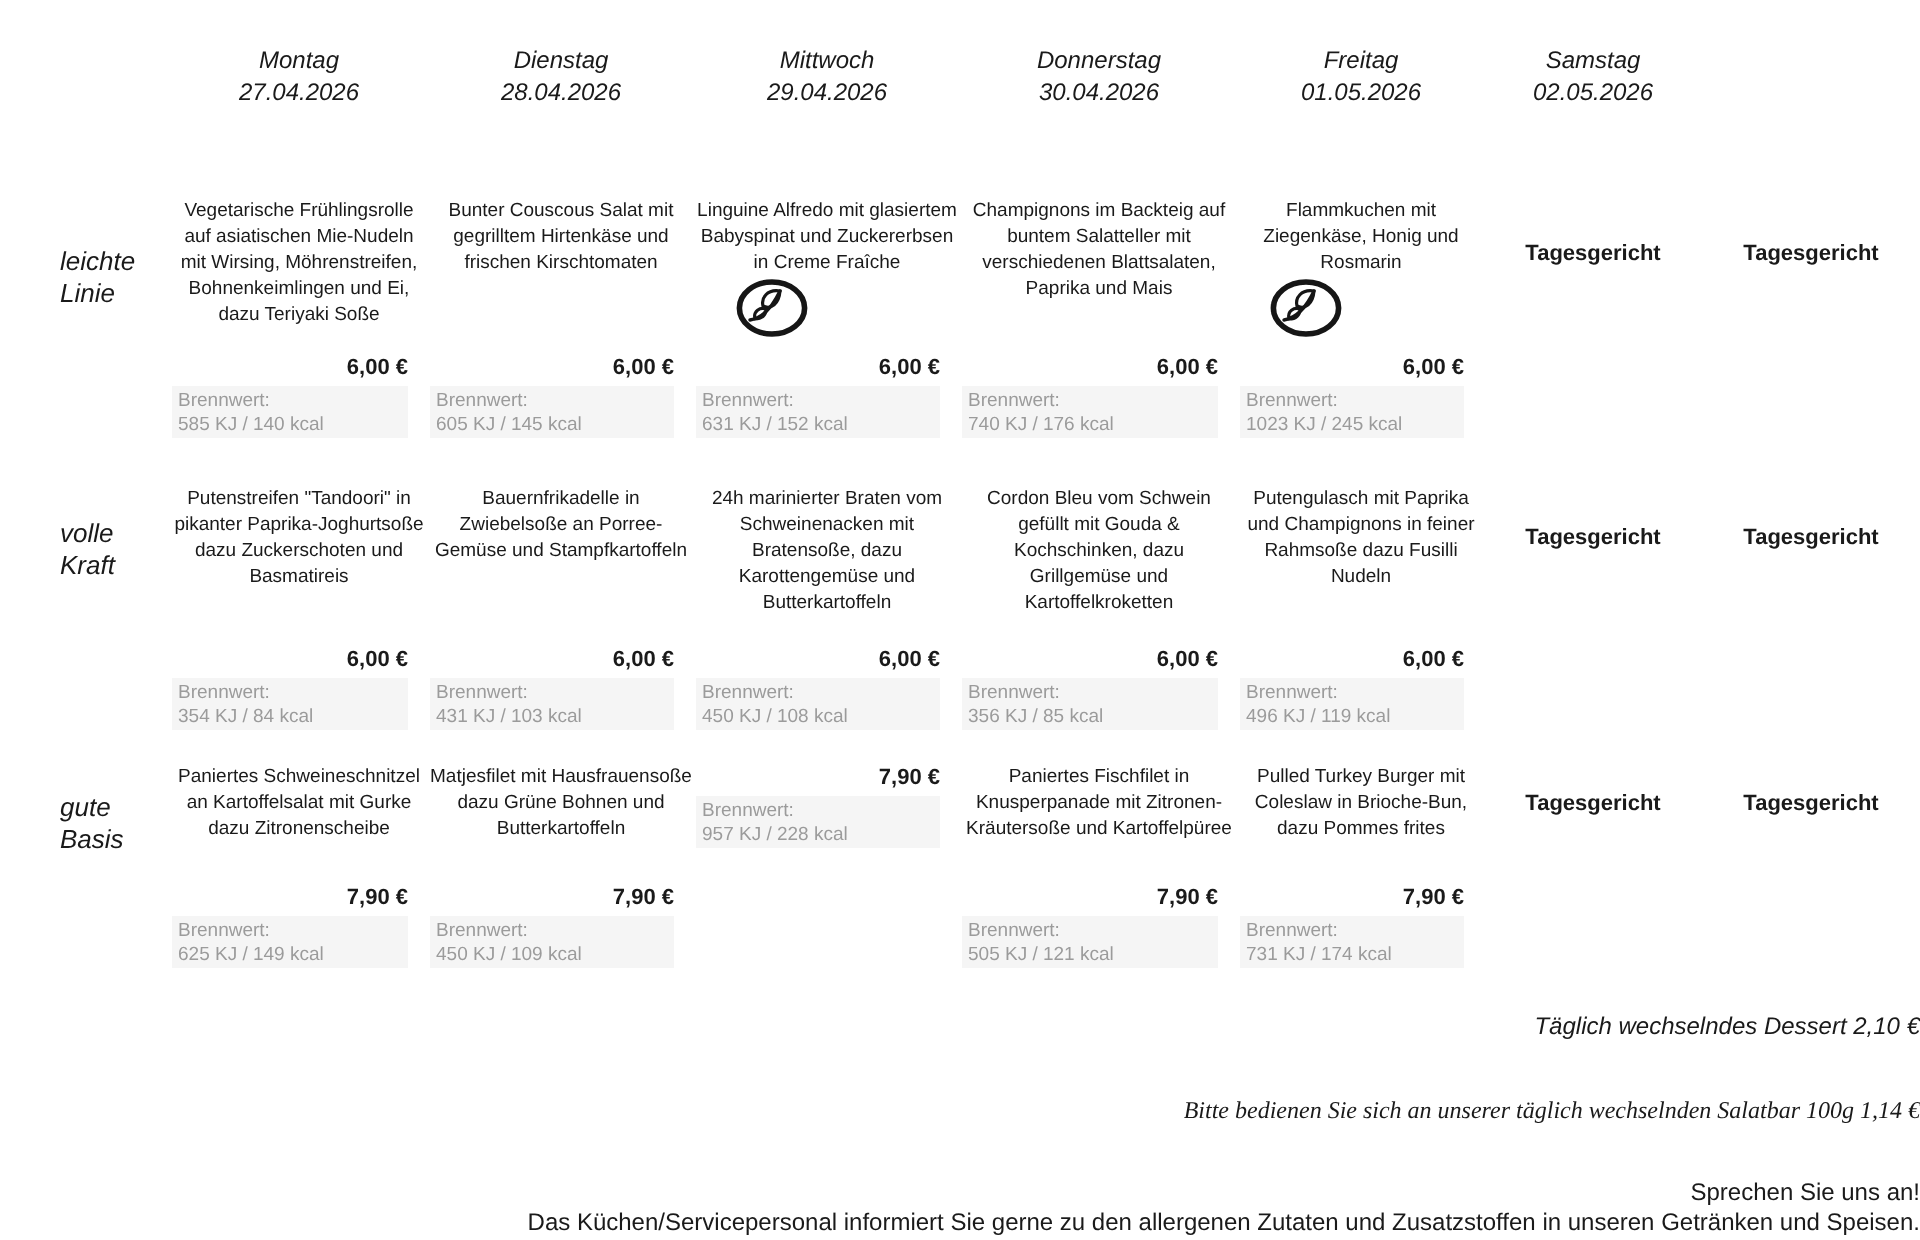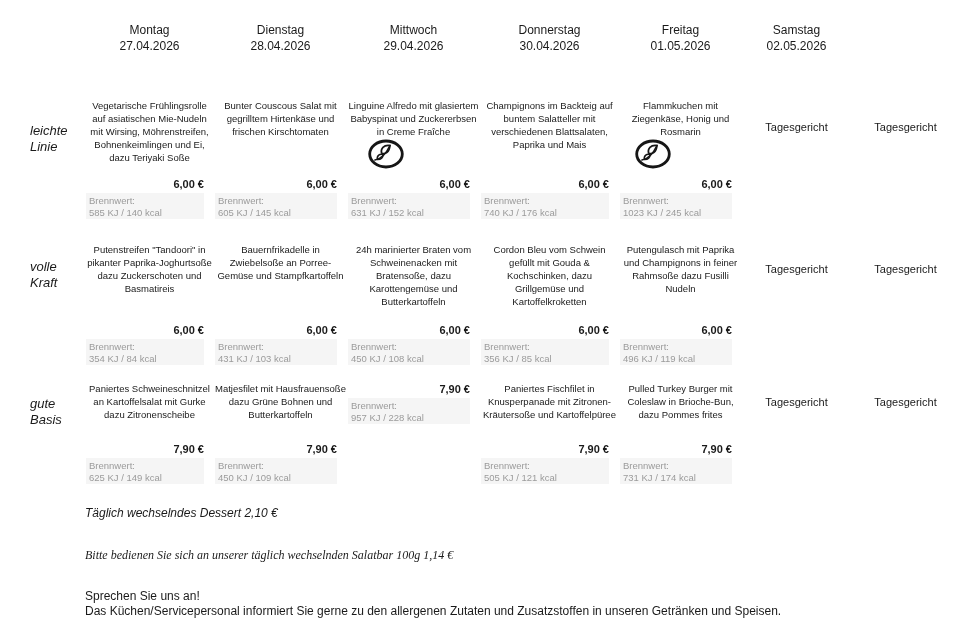--- a/index.html
+++ b/index.html
@@ -3,21 +3,21 @@
 <meta charset="utf-8">
 <style>
   * { margin:0; padding:0; box-sizing:border-box; }
   html,body { width:960px; height:620px; background:#ffffff; overflow:hidden;
     font-family:"Liberation Sans", sans-serif; color:#1a1a1a; }
 
   .grid { display:grid; grid-template-columns:85px 129px 133px 133px 139px 123px 109px 109px; }
 
   
   .header-row { margin-top:22px; }
-  .day-header { text-align:center; font-size:12px; line-height:16px; }
+  .day-header { text-align:center; font-size:12px; line-height:16px;font-style:italic; }
   .day-name, .day-date { white-space:nowrap; }
 
   
   .row1 { margin-top:45px; }
   .row2 { margin-top:24px; }
   .row3 { margin-top:17px; }
 
   .row-label { font-style:italic; font-size:13px; line-height:16px; padding-left:30px; white-space:pre-line; }
   .row1 .row-label { padding-top:24px; }
   .row2 .row-label { padding-top:16px; }
@@ -30,27 +30,27 @@
   .row3 .dish-area { height:60px; }
   .dish { font-size:9.5px; line-height:13px; }
 
   .veg-wrap { margin-top:1px; transform:translateX(-28px); }
   .veg-wrap svg { display:inline-block; vertical-align:top; }
 
   .price { font-size:11px; font-weight:bold; text-align:right; padding-right:9px; height:16px; line-height:15px; white-space:nowrap; }
   .energy { background:#f5f5f5; color:#9b9b9b; font-size:9.5px; line-height:12px;
             padding:2px 0 0 3px; height:26px; margin-right:9px; }
 
-  .tg { font-size:11px; }
+  .tg { font-size:11px;font-weight:bold; }
   .row1 .tg { padding-top:22px; }
   .row2 .tg { padding-top:20px; }
   .row3 .tg { padding-top:14px; }
 
   
-  .footer { margin-left:85px; text-align:left; }
+  .footer { margin-left:85px; text-align:right; }
   .f-dessert  { margin-top:22px; font-style:italic; font-size:12px; line-height:15px; }
   .f-salat    { margin-top:27px; font-style:italic; font-size:12px; line-height:15px;font-family:Liberation Serif, serif; }
   .f-allergen { margin-top:26px; font-size:12px; line-height:15px; }
 </style>
 </head>
 <body>
 
 <svg width="0" height="0" style="position:absolute">
   <defs>
     <g id="veg-glyph">

